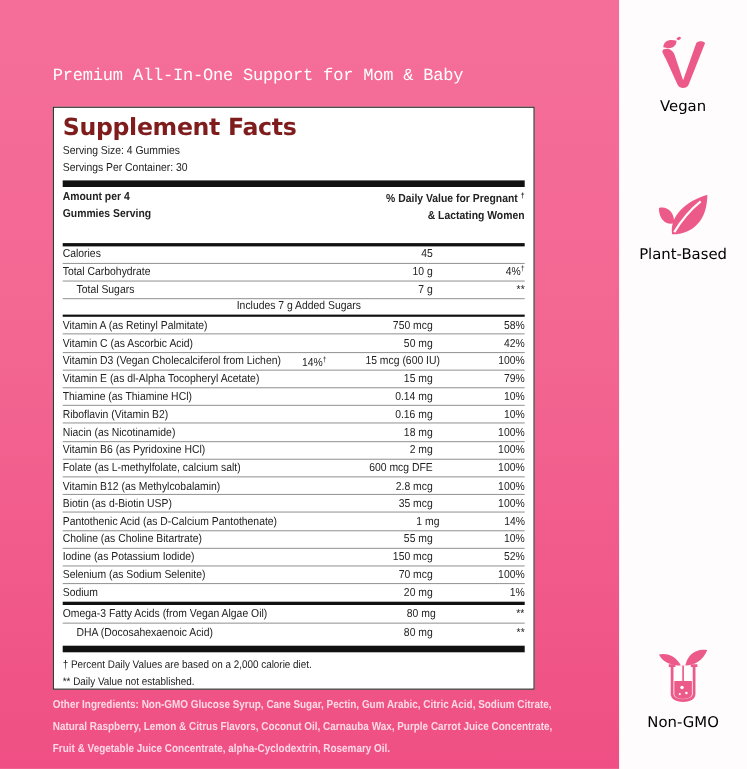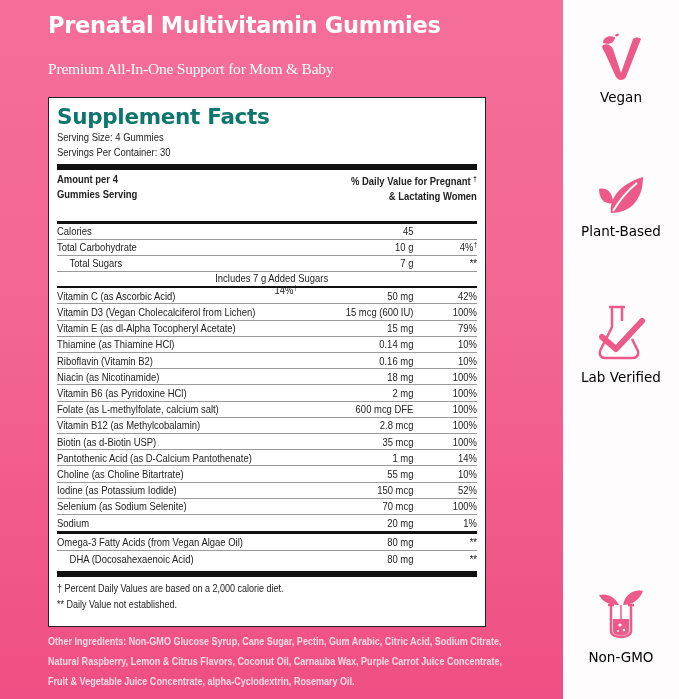--- a/index.html
+++ b/index.html
@@ -10,44 +10,44 @@
     position: absolute; left: 0; top: 0; width: 563px; height: 699px;
     background: linear-gradient(180deg, #f56e9a 0%, #f36692 45%, #ef4f84 100%);
   }
   .headline {
     position: absolute; left: 48px; top: 12px;
     font-family: "DejaVu Sans", sans-serif; font-weight: bold;
     font-size: 22.5px; color: #ffffff; letter-spacing: -0.3px;
   }
   .subhead {
     position: absolute; left: 48px; top: 60px;
-    font-family: Liberation Serif, serif;
+    font-family: Liberation Mono, monospace;
     font-size: 15.5px; color: #ffffff; letter-spacing: -0.2px;
   }
 
   .label {
     position: absolute; left: 48px; top: 97px; width: 438px; height: 530px;
     background: #ffffff; border: 1.5px solid #222; padding: 6px 8px 0 8px;
     font-family: "Liberation Sans", sans-serif; color: #222;
   }
   .sf-title {
     font-family: "DejaVu Sans", sans-serif; font-weight: bold;
-    font-size: 21.5px; letter-spacing: -0.3px; line-height: 26px; color: #0f766e;
+    font-size: 21.5px; letter-spacing: -0.3px; line-height: 26px; color: #7f1d1d;
   }
   .sf-small { font-size: 10.5px; line-height: 14.5px; transform: scaleX(0.9); transform-origin: left; white-space: nowrap; }
   .rule-thick { height: 6px; background: #111; margin: 5px 0 2px 0; }
   .rule-mid { height: 2.5px; background: #111; }
   .thead { display: flex; justify-content: space-between; font-weight: bold; font-size: 10.5px; line-height: 14.5px; padding-bottom: 18px; }
   .thead .r { text-align: right; }
   .thead span { display: block; transform: scaleX(0.9); transform-origin: left; white-space: nowrap; }
   .thead .r span { transform-origin: right; }
 
   .row {
     display: flex; align-items: center; height: 16.2px;
-    border-bottom: 1px solid #9a9a9a; font-size: 10.5px; white-space: nowrap;
+    border-bottom: 1px solid #9a9a9a; font-size: 10.5px; white-space: nowrap; gap: 20px;
   }
   .row.no-border { border-bottom: none; }
   .row .n { flex: 1; transform: scaleX(0.9); transform-origin: left; }
   .row .a { width: 120px; text-align: right; padding-right: 4px; transform: scaleX(0.9); transform-origin: right; }
   .row .d { width: 60px; text-align: right; transform: scaleX(0.9); transform-origin: right; }
   .row.ind1 .n { padding-left: 14px; }
   .row.ind2 .n { padding-left: 28px; }
   sup { font-size: 7px; vertical-align: 4px; }
 
   .footnote { font-size: 10px; line-height: 16px; transform: scaleX(0.9); transform-origin: left; white-space: nowrap; }
@@ -64,21 +64,20 @@
   .badge svg { display: block; margin: 0 auto; }
   .badge-label {
     display: block; margin-top: 8px;
     font-family: "DejaVu Sans", sans-serif; font-size: 13.5px; color: #000000;
   }
 </style>
 </head>
 <body>
 
 <div class="pink-panel">
-  <div class="headline">Prenatal Multivitamin Gummies</div>
   <div class="subhead">Premium All-In-One Support for Mom &amp; Baby</div>
 
   <div class="label">
     <div class="sf-title">Supplement Facts</div>
     <div class="sf-small">Serving Size:  4 Gummies</div>
     <div class="sf-small">Servings Per Container:  30</div>
     <div class="rule-thick"></div>
 
     <div class="thead">
       <div>
@@ -105,20 +104,25 @@
         </div>
       <div class="row ind1">
           <span class="n">Total Sugars</span>
           <span class="a">7 g</span>
           <span class="d">**</span>
         </div>
       <div class="row ind2" style="border-bottom:2.5px solid #111;flex-direction:column;">
           <span class="n">Includes 7 g Added Sugars</span>
           <span class="a"></span>
           <span class="d"><span>14%</span><sup>†</sup></span>
+        </div>
+      <div class="row">
+          <span class="n">Vitamin A (as Retinyl Palmitate)</span>
+          <span class="a">750  mcg</span>
+          <span class="d">58%</span>
         </div>
       <div class="row">
           <span class="n">Vitamin C (as Ascorbic Acid)</span>
           <span class="a">50 mg</span>
           <span class="d">42%</span>
         </div>
       <div class="row">
           <span class="n">Vitamin D3 (Vegan Cholecalciferol from Lichen)</span>
           <span class="a">15 mcg (600 IU)</span>
           <span class="d">100%</span>
@@ -227,29 +231,20 @@
 
   <div class="badge" style="top:175px;">
     <svg width="48" height="40" viewBox="0 0 48 40">
       <path d="M14 38 C12 26 20 10 46 2 C46 24 34 38 14 38 Z" fill="#ec5a8a"></path>
       <path d="M2 14 C10 12 16 18 16 28 C8 30 2 24 2 14 Z" fill="#ec5a8a"></path>
       <path d="M16 36 C22 26 30 16 40 8" stroke="#fefcfd" stroke-width="2" fill="none"></path>
     </svg>
     <span class="badge-label">Plant-Based</span>
   </div>
 
-  <div class="badge" style="top:303px;">
-    <svg width="50" height="58" viewBox="0 0 50 58">
-      <path d="M16 4 L16 24 L4 48 C3 52 5 55 9 55 L37 55 C41 55 43 52 42 48 L36 36" stroke="#ec5a8a" stroke-width="2.5" fill="none" stroke-linejoin="round"></path>
-      <path d="M26 4 L26 18" stroke="#ec5a8a" stroke-width="2.5" fill="none"></path>
-      <path d="M13 4 L29 4" stroke="#ec5a8a" stroke-width="2.5"></path>
-      <path d="M6 34 L20 46 L46 18" stroke="#ec5a8a" stroke-width="6" fill="none" stroke-linecap="round" stroke-linejoin="round"></path>
-    </svg>
-    <span class="badge-label">Lab Verified</span>
-  </div>
 
 
   <div class="badge" style="top:587px;">
     <svg width="44" height="54" viewBox="0 0 44 54">
       <path d="M20 18 C16 10 8 6 0 8 C4 16 12 18 20 18 Z" fill="#ec5a8a"></path>
       <path d="M24 18 C26 8 34 2 44 4 C40 14 32 18 24 18 Z" fill="#ec5a8a"></path>
       <path d="M22 18 L22 40" stroke="#ec5a8a" stroke-width="1.5"></path>
       <path d="M12 18 L12 44 C12 52 32 52 32 44 L32 18" stroke="#ec5a8a" stroke-width="2.5" fill="none"></path>
       <path d="M9 18 L15 18 M29 18 L35 18" stroke="#ec5a8a" stroke-width="2.5"></path>
       <path d="M14 32 L30 32 L30 44 C30 50 14 50 14 44 Z" fill="#ec5a8a"></path>

